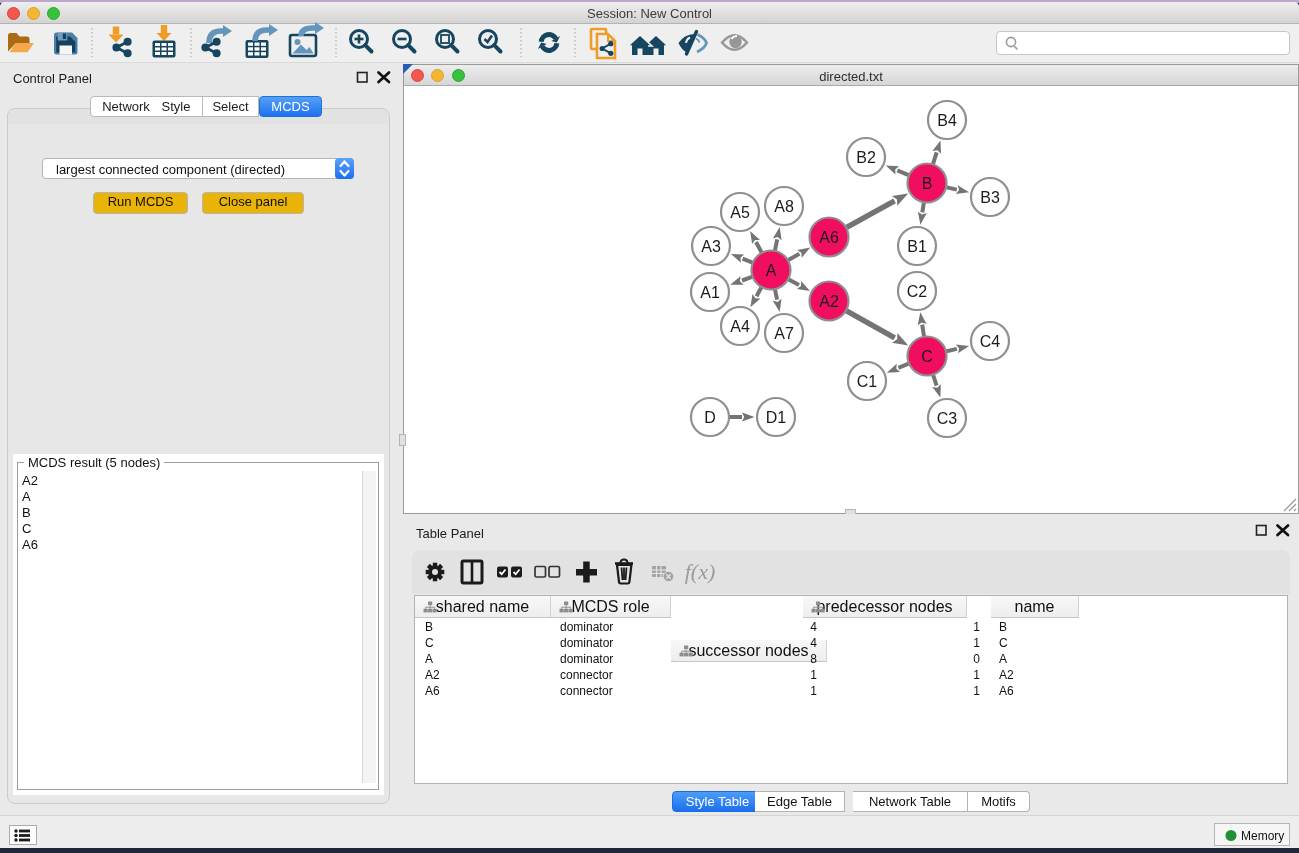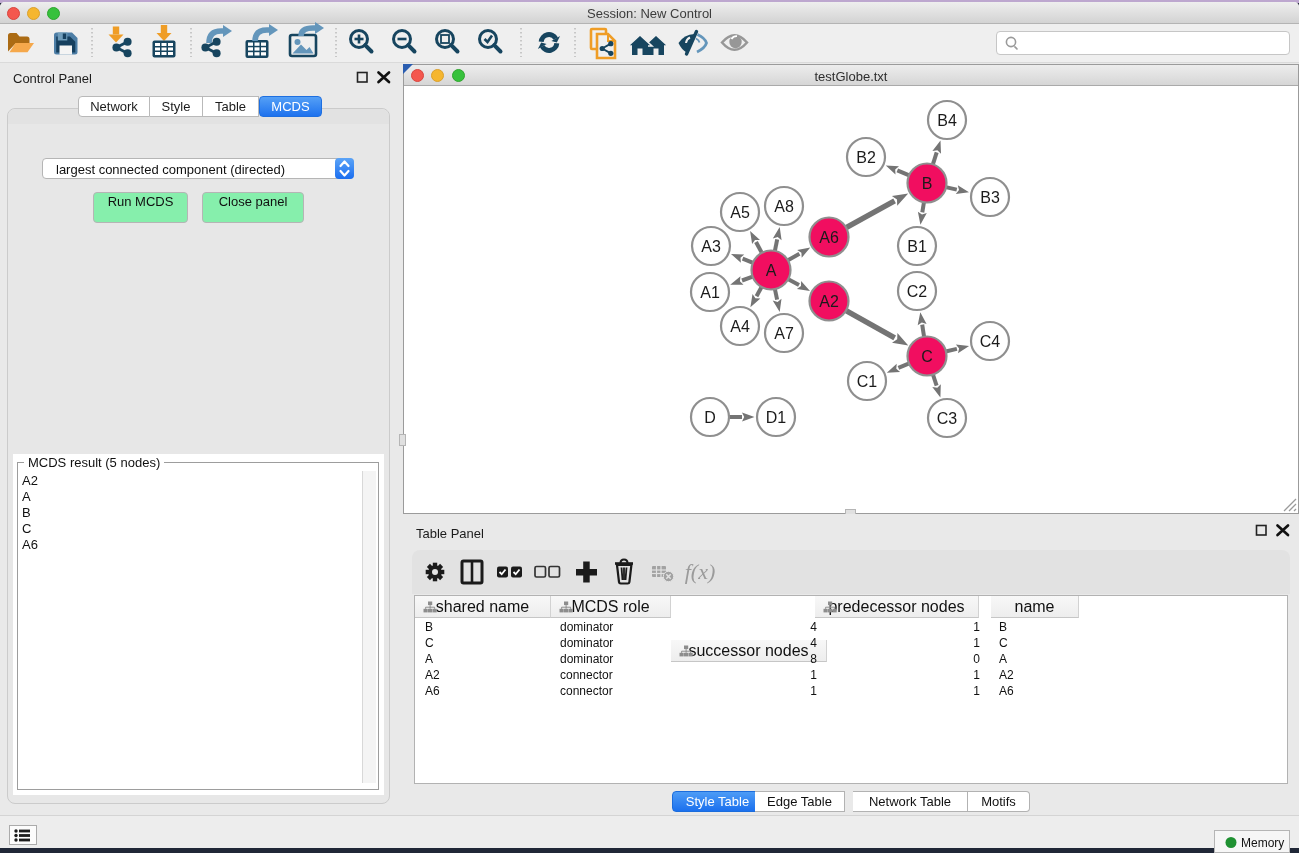--- a/index.html
+++ b/index.html
@@ -17,21 +17,21 @@
 #cp { left:0; top:0; width:394px; height:751px; background:#e9e9e9; }
 #cp-title { left:13px; top:7px; font-size:13px; color:#1c1c1c; }
 #cp-inner { left:7px; top:44px; width:383px; height:696px; background:#e7e7e7; border:1px solid #cbcbcb; border-radius:8px; }
 #cp-innertop { left:0; top:0; width:100%; height:15px; background:#e2e2e2; border-radius:8px 8px 0 0; }
 .tab { position:absolute; top:0; height:21px; background:#fff; border:1px solid #b9b9b9; color:#1c1c1c; font-size:13px; text-align:center; line-height:20px; }
 .tab.sel { background:linear-gradient(#55a0f6,#1e72ee); color:#fff; border-color:#1e6fe0; }
 #optlabel { top:72px; left:0; width:100%; text-align:center; font-size:13px; color:#111; }
 #dropdown { left:42px; top:94px; width:312px; height:21px; background:#fff; border:1px solid #b5b5b5; border-radius:4px; }
 #dropdown span { position:absolute; left:13px; top:2.5px; font-size:13px; color:#111; }
 #dropstep { position:absolute; right:-1px; top:-1px; width:19px; height:21px; background:linear-gradient(#5ca4f7,#1a6ef0); border-radius:4px; }
-.btn { position:absolute; height:31px; background:#86efac; border:1px solid #b5b5b5; border-radius:4px; font-size:13px; color:#111; text-align:center; line-height:17px; }
+.btn { position:absolute; height:22px; background:#eab308; border:1px solid #b5b5b5; border-radius:4px; font-size:13px; color:#111; text-align:center; line-height:17px; }
 #fieldbox { left:13px; top:390px; width:371px; height:341px; background:#fff; }
 #fieldset { position:absolute; left:4px; top:8px; width:362px; height:328px; border:1px solid #9d9d9d; }
 #legend { position:absolute; left:6px; top:-8px; background:#fff; padding:0 4px; font-size:13px; color:#111; }
 #mcdslist { position:absolute; left:4px; top:10px; font-size:13px; color:#111; line-height:16px; }
 #listscroll { position:absolute; right:2px; top:8px; width:14px; height:312px; background:#f4f4f4; border-left:1px solid #d8d8d8; }
 #netwin { left:403px; top:0px; width:896px; height:450px; background:#fff; border:1px solid #9b9b9b; }
 #nettitle { position:absolute; left:0; top:0; width:100%; height:21px; background:linear-gradient(#ededed,#d6d6d6); border-bottom:1px solid #aaa; }
 #nettitle .tl { top:4px; }
 #nettitle .t1 { left:7px; }
 #nettitle .t2 { left:27px; }
@@ -40,21 +40,21 @@
 #tablepanel { left:394px; top:450px; width:905px; height:303px; background:#e9e9e9; }
 #tp-title { left:22px; top:12px; font-size:13px; color:#1c1c1c; }
 #tp-toolbar { left:18px; top:36px; width:878px; height:44px; background:#e2e2e2; border-radius:8px 8px 0 0; }
 #tp-table { left:20px; top:81px; width:874px; height:189px; background:#fff; border:1px solid #b2b2b2; }
 .th { position:absolute; top:0; height:22px; background:linear-gradient(#f8f8f8,#ededed); border-right:1px solid #d2d2d2; border-bottom:1px solid #c6c6c6; font-size:16px; color:#111; text-align:center; line-height:22px; }
 .td { position:absolute; font-size:12px; color:#111; height:16px; line-height:16px; }
 .btab { position:absolute; top:277px; height:21px; background:#fff; border:1px solid #b2b2b2; font-size:13px; color:#111; text-align:center; line-height:19px; }
 .btab.sel { background:linear-gradient(#4d9cf6,#1b70ee); color:#fff; border-color:#1b6cdc; }
 #statusbar { left:0; top:813px; width:1299px; height:33px; background:#ededed; border-top:1px solid #d4d4d4; }
 #listbtn { left:9px; top:9px; width:28px; height:20px; background:#fcfcfc; border:1px solid #ababab; text-align:center; }
-#membtn { left:1214px; top:7px; width:76px; height:23px; background:#f6f6f6; border:1px solid #b5b5b5;margin-top:7px; }
+#membtn { left:1214px; top:7px; width:76px; height:23px; background:#f6f6f6; border:1px solid #b5b5b5; }
 </style></head><body>
 <div class="abs" id="deskstrip"></div>
 <div class="abs" id="appwin">
   <div class="abs" id="titlebar">
     <div class="abs tl t1"></div>
       <div class="abs tl t2"></div>
       <div class="abs tl t3"></div>
     <div class="abs" id="titletext">Session: New Control</div>
   </div>
   <div class="abs" id="toolbar">
@@ -165,23 +165,23 @@
     <div class="abs" id="cp">
       <div class="abs" id="cp-title">Control Panel</div>
       <svg class="abs" style="left:356px;top:6px;" width="38" height="15">
           <rect x="1.5" y="2.5" width="9.5" height="9.5" stroke="#222" stroke-width="1.6" fill="none"></rect>
           <path d="M22.5,2.5 l10.5,9.5 M33,2.5 l-10.5,9.5" stroke="#111" stroke-width="2.7" stroke-linecap="round"></path>
         </svg>
       <div class="abs" id="cp-inner">
           <div class="abs" id="cp-innertop"></div>
         </div>
       <div class="abs" style="left:78px; top:32px; width:244px; height:21px;">
-        <div class="tab" style="left:0; width:72px; border-radius:4px 0 0 4px;">Network</div>
+        <div class="tab" style="left:12px; width:72px; border-radius:4px 0 0 4px;">Network</div>
         <div class="tab" style="left:72px; width:53px; border-left:none;">Style</div>
-        <div class="tab" style="left:125px; width:56px; border-left:none;">Table</div>
+        <div class="tab" style="left:125px; width:56px; border-left:none;">Select</div>
         <div class="tab sel" style="left:181px; width:63px; border-radius:4px;">MCDS</div>
       </div>
       <div class="abs" id="dropdown">
           <span>largest connected component (directed)</span>
           <div id="dropstep"><svg width="19" height="21">
               <polyline points="5.5,8 9.5,3.5 13.5,8" stroke="#fff" stroke-width="2.2" fill="none" stroke-linecap="round" stroke-linejoin="round"></polyline>
               <polyline points="5.5,13 9.5,17.5 13.5,13" stroke="#fff" stroke-width="2.2" fill="none" stroke-linecap="round" stroke-linejoin="round"></polyline>
             </svg></div>
         </div>
       <div class="btn" style="left:93px; top:128px; width:95px;">Run MCDS</div>
@@ -195,21 +195,21 @@
       </div>
     </div>
     <div class="abs" id="netwin">
       <svg class="abs" style="left:-1px;top:-1px;z-index:5;" width="10" height="10">
           <polygon points="0,0 10,0 0,10" fill="#2a5db0"></polygon>
         </svg>
         <div id="nettitle">
           <div class="abs tl t1"></div>
           <div class="abs tl t2"></div>
           <div class="abs tl t3"></div>
-        <div class="abs" id="nettitletext">testGlobe.txt</div>
+        <div class="abs" id="nettitletext">directed.txt</div>
         </div>
       <svg class="abs" style="left:0;top:22px;" width="894" height="426" viewBox="0 0 894 426">
           <line x1="350.1" y1="189.1" x2="338.0" y2="193.5" stroke="#747474" stroke-width="4"></line>
 <polygon points="326.2,197.7 336.5,189.2 335.9,194.2 339.5,197.7" fill="#747474"></polygon>
 <line x1="350.3" y1="176.3" x2="338.6" y2="171.6" stroke="#747474" stroke-width="4"></line>
 <polygon points="327.0,167.0 340.2,167.4 336.5,170.8 336.9,175.8" fill="#747474"></polygon>
 <line x1="358.5" y1="167.1" x2="352.0" y2="155.0" stroke="#747474" stroke-width="4"></line>
 <polygon points="346.1,144.0 356.0,152.9 351.0,153.0 348.1,157.1" fill="#747474"></polygon>
 <line x1="370.6" y1="165.4" x2="373.2" y2="152.3" stroke="#747474" stroke-width="4"></line>
 <polygon points="375.7,140.1 377.6,153.2 373.7,150.1 368.8,151.4" fill="#747474"></polygon>
@@ -353,21 +353,21 @@
               <rect x="9.5" y="7.8" width="4.2" height="3.6" fill="#8d8d8d"></rect>
               <path d="M7.1,4.1 v3.7 M2.6,7.8 v-1.6 h9 v1.6" stroke="#8d8d8d" stroke-width="1" fill="none"></path>
             </svg>MCDS role</div>
           <div class="th" style="left:256px;width:156px;margin-top:44px;"><svg class="abs" style="left:8px;top:5px;" width="14" height="12">
               <rect x="5" y="0.5" width="4.2" height="3.6" fill="#8d8d8d"></rect>
               <rect x="0.5" y="7.8" width="4.2" height="3.6" fill="#8d8d8d"></rect>
               <rect x="5" y="7.8" width="4.2" height="3.6" fill="#8d8d8d"></rect>
               <rect x="9.5" y="7.8" width="4.2" height="3.6" fill="#8d8d8d"></rect>
               <path d="M7.1,4.1 v3.7 M2.6,7.8 v-1.6 h9 v1.6" stroke="#8d8d8d" stroke-width="1" fill="none"></path>
             </svg>successor nodes</div>
-          <div class="th" style="left:400px;width:164px;"><svg class="abs" style="left:8px;top:5px;" width="14" height="12">
+          <div class="th" style="left:388px;width:164px;"><svg class="abs" style="left:8px;top:5px;" width="14" height="12">
               <rect x="5" y="0.5" width="4.2" height="3.6" fill="#8d8d8d"></rect>
               <rect x="0.5" y="7.8" width="4.2" height="3.6" fill="#8d8d8d"></rect>
               <rect x="5" y="7.8" width="4.2" height="3.6" fill="#8d8d8d"></rect>
               <rect x="9.5" y="7.8" width="4.2" height="3.6" fill="#8d8d8d"></rect>
               <path d="M7.1,4.1 v3.7 M2.6,7.8 v-1.6 h9 v1.6" stroke="#8d8d8d" stroke-width="1" fill="none"></path>
             </svg>predecessor nodes</div>
           <div class="th" style="left:576px;width:88px;text-align:center;">name</div>
           <div class="td" style="left:10px;top:23px;">B</div>
           <div class="td" style="left:145px;top:23px;">dominator</div>
           <div class="td" style="left:300px;top:23px;width:102px;text-align:right;">4</div>

